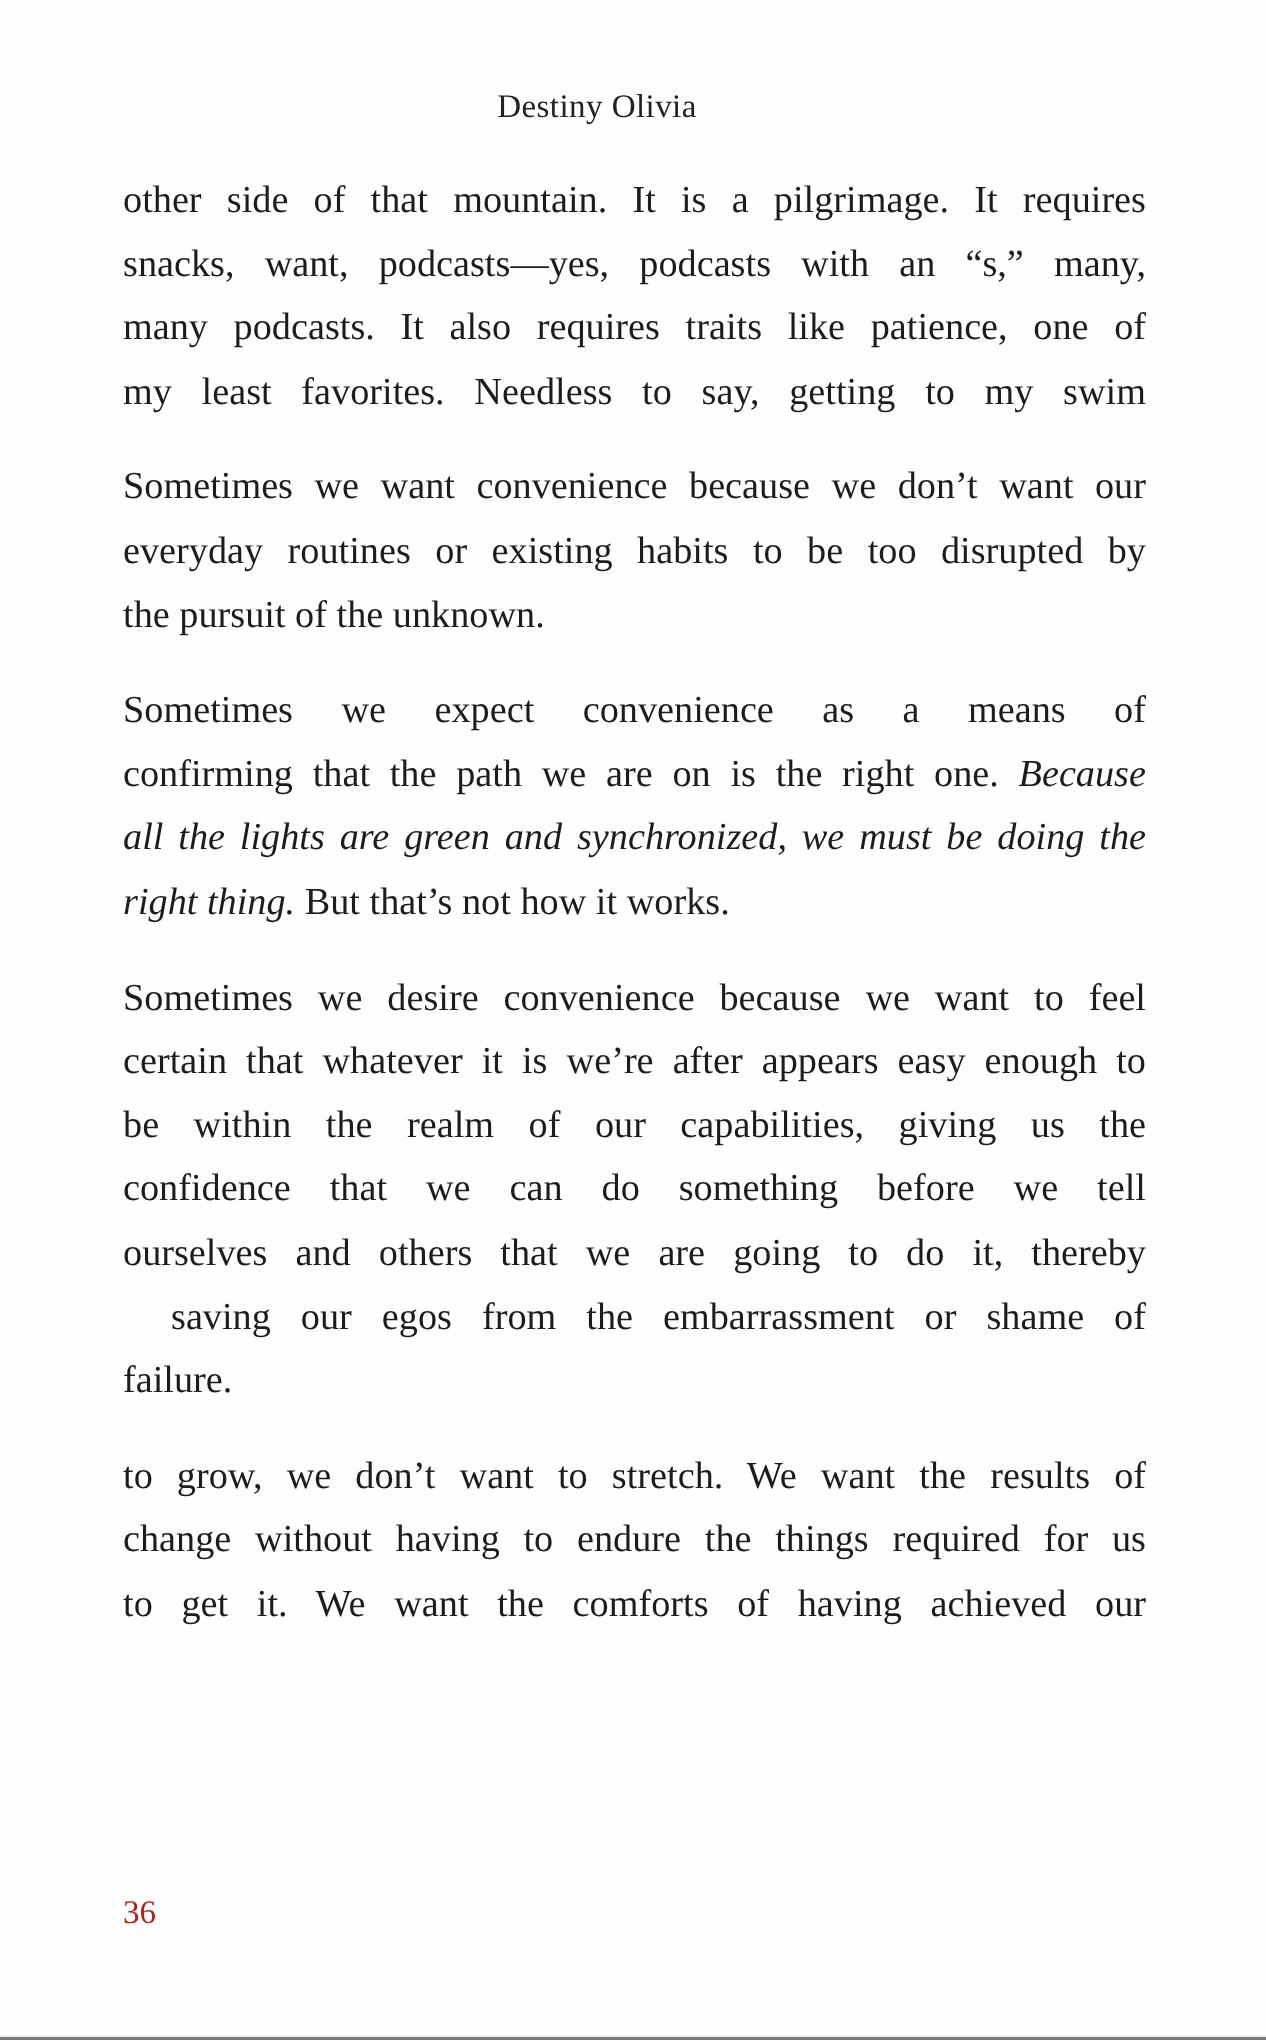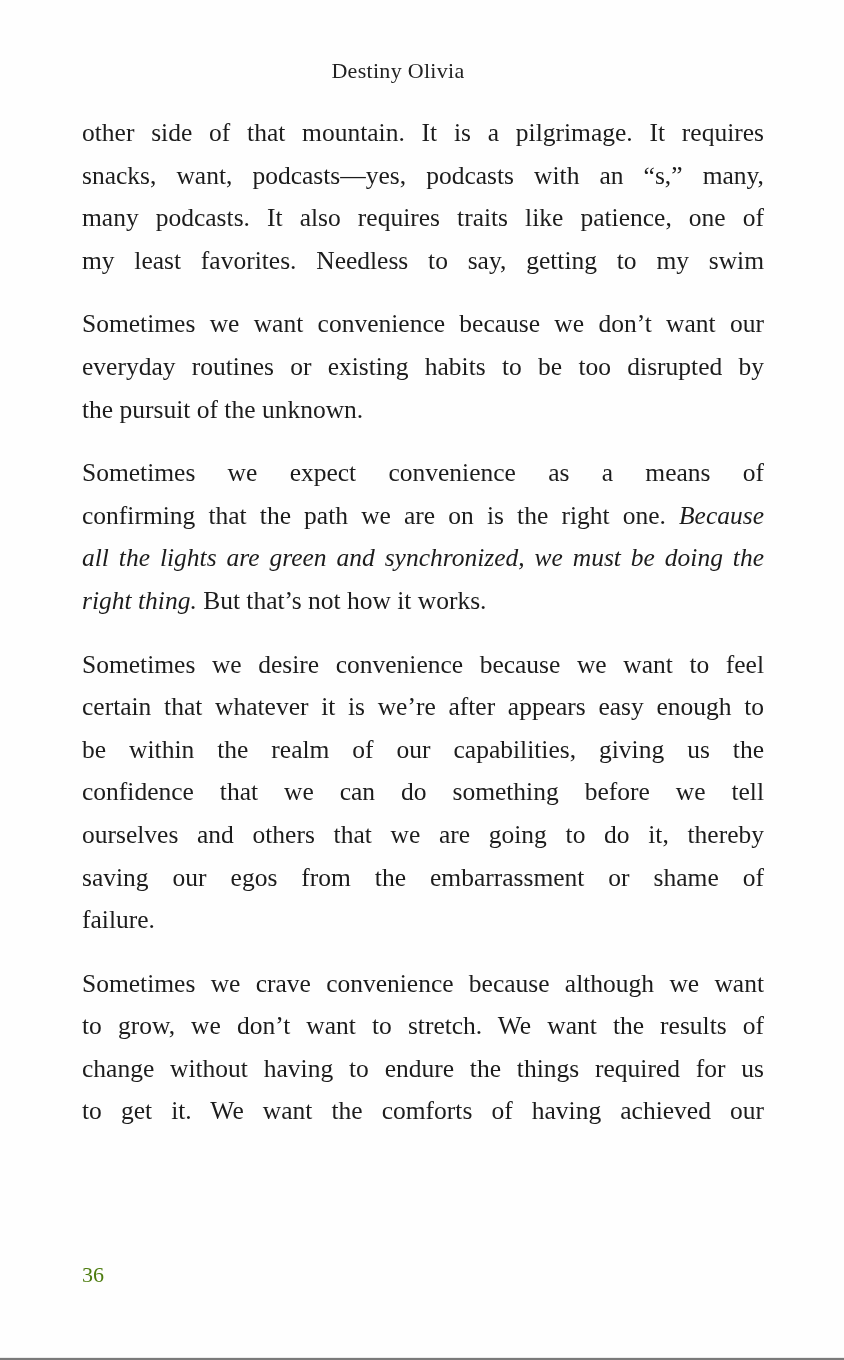--- a/index.html
+++ b/index.html
@@ -52,21 +52,21 @@
       display: block;
       white-space: normal;
       text-align: justify;
       text-align-last: inherit;
     }
     .folio {
       position: absolute;
       left: 82px;
       top: 1262px;
       font-size: 22px;
-      color: #4d7c0f;
+      color: #b91c1c;
     }
     .bottom-rule {
       position: absolute;
       left: 0;
       bottom: 0;
       width: 844px;
       height: 3px;
       background: #ececec;
       border-bottom: 2px solid #7a7a7a;
       box-sizing: border-box;
@@ -128,30 +128,27 @@
         <span class="line">
           <span class="line-inner" style="text-align-last: justify;"><span style="font-style: normal;">be within the realm of our capabilities, giving us the</span></span>
         </span>
         <span class="line">
           <span class="line-inner" style="text-align-last: justify;"><span style="font-style: normal;">confidence that we can do something before we tell</span></span>
         </span>
         <span class="line">
           <span class="line-inner" style="text-align-last: justify;"><span style="font-style: normal;">ourselves and others that we are going to do it, thereby</span></span>
         </span>
         <span class="line">
-          <span class="line-inner" style="text-align-last: justify;"><span style="font-style: normal;">saving our egos from the embarrassment or shame of</span></span>
+          <span class="line-inner" style="text-align-last: justify; margin-left: 32px;"><span style="font-style: normal;">saving our egos from the embarrassment or shame of</span></span>
         </span>
         <span class="line last">
           <span class="line-inner" style="text-align-last: left;"><span style="font-style: normal;">failure.</span></span>
         </span>
       </div>
       <div class="para">
-        <span class="line">
-          <span class="line-inner" style="text-align-last: justify;"><span style="font-style: normal;">Sometimes we crave convenience because although we want</span></span>
-        </span>
         <span class="line">
           <span class="line-inner" style="text-align-last: justify;"><span style="font-style: normal;">to grow, we don’t want to stretch. We want the results of</span></span>
         </span>
         <span class="line">
           <span class="line-inner" style="text-align-last: justify;"><span style="font-style: normal;">change without having to endure the things required for us</span></span>
         </span>
         <span class="line">
           <span class="line-inner" style="text-align-last: justify;"><span style="font-style: normal;">to get it. We want the comforts of having achieved our</span></span>
         </span>
       </div>

